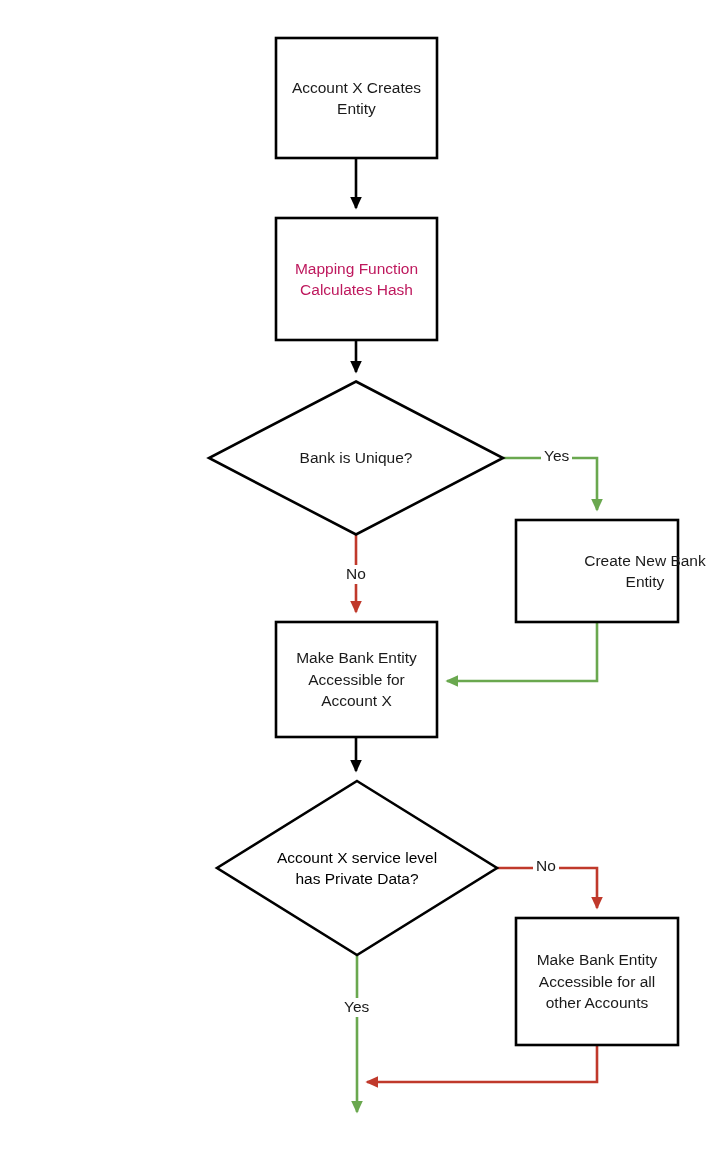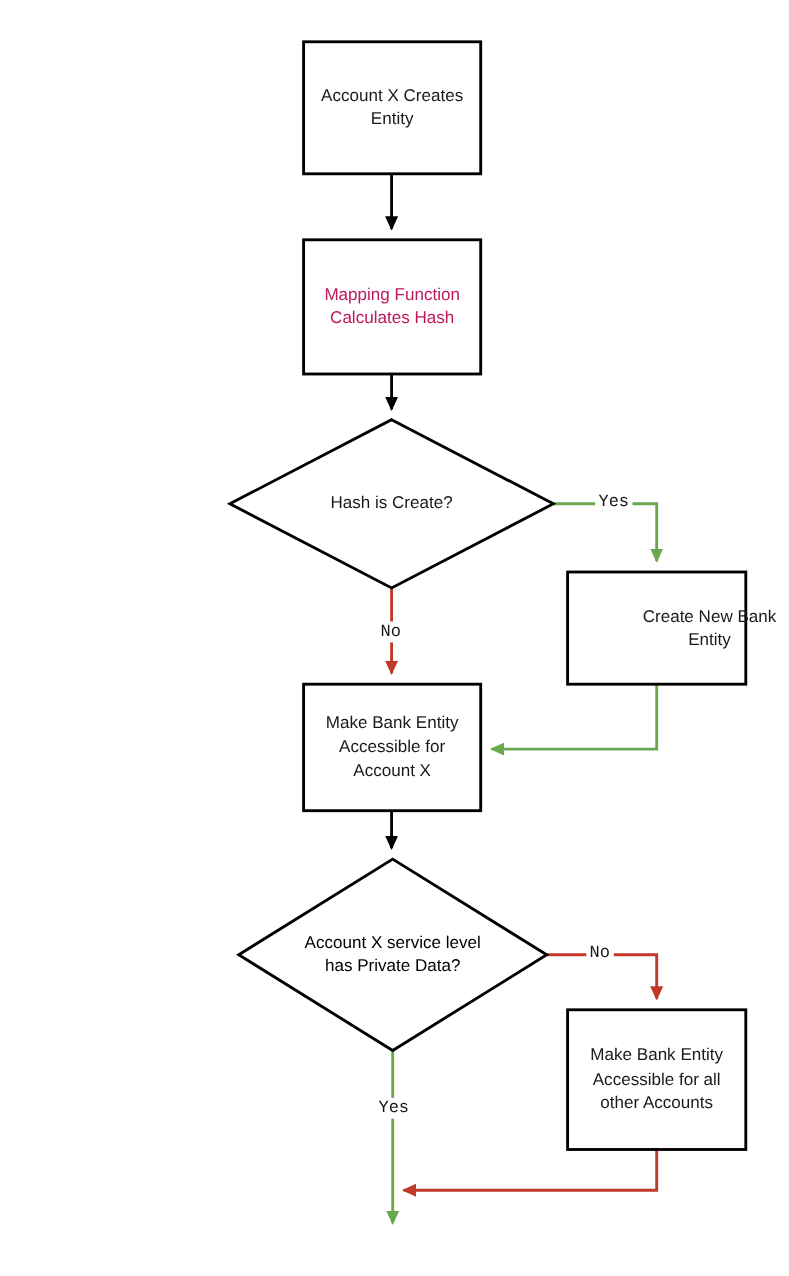--- a/index.html
+++ b/index.html
@@ -51,21 +51,21 @@
     line-height: 1.38;
     font-family: "Liberation Sans", sans-serif;
     white-space: pre-line;
     pointer-events: none;
   }
   .edge-label {
     position: absolute;
     color: #1a1a1a;
     font-size: 15.5px;
     line-height: 1.2;
-    font-family: Liberation Mono, monospace;
+    font-family: Liberation Sans, sans-serif;
     text-align: center;
     background: #ffffff;
     padding: 0 3px;
     white-space: nowrap;
   }
   .hit {
     position: absolute;
     background: transparent;
   }
 </style>
@@ -109,21 +109,21 @@
       </g>
   </svg>
 
   <div id="labels-layer">
       <div class="node-label" style="left: 276px; top: 38px; width: 161px; height: 120px; color: rgb(26, 26, 26);">Account X Creates
 Entity</div>
       <div class="hit" style="left: 276px; top: 38px; width: 161px; height: 120px;"></div>
       <div class="node-label" style="left: 276px; top: 218px; width: 161px; height: 122px; color: #be185d;">Mapping Function
 Calculates Hash</div>
       <div class="hit" style="left: 276px; top: 218px; width: 161px; height: 122px;"></div>
-      <div class="node-label" style="left: 209px; top: 381.5px; width: 294px; height: 153px; color: rgb(26, 26, 26);">Hash is Create?</div>
+      <div class="node-label" style="left: 209px; top: 381.5px; width: 294px; height: 153px; color: rgb(26, 26, 26);">Bank is Unique?</div>
       <div class="hit" style="left: 209px; top: 381.5px; width: 294px; height: 153px;"></div>
       <div class="node-label" style="left: 516px; top: 520px; width: 162px; height: 102px; color: rgb(26, 26, 26); margin-left: 48px;">Create New Bank
 Entity</div>
       <div class="hit" style="left: 516px; top: 520px; width: 162px; height: 102px;"></div>
       <div class="node-label" style="left: 276px; top: 622px; width: 161px; height: 115px; color: rgb(26, 26, 26);">Make Bank Entity
 Accessible for
 Account X</div>
       <div class="hit" style="left: 276px; top: 622px; width: 161px; height: 115px;"></div>
       <div class="node-label" style="left: 217px; top: 781px; width: 280px; height: 174px; color: #000000;">Account X service level
 has Private Data?</div>

